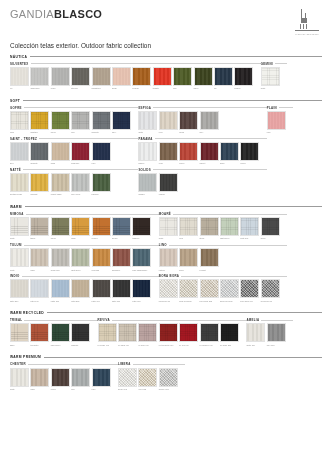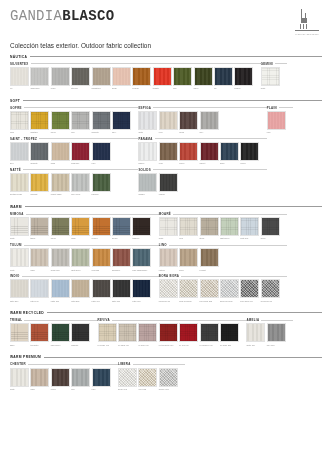--- a/index.html
+++ b/index.html
@@ -8,21 +8,21 @@
     width:332px; height:450px;
     background:#ffffff;
     font-family:"Liberation Sans", sans-serif;
     color:#3a3a3a;
     overflow:hidden;
   }
   .page { position:relative; width:332px; height:450px; padding:0 10px; }
 
   
   .topbar { display:flex; align-items:flex-start; justify-content:space-between; padding-top:9px; }
-  .brand { font-size:14px; letter-spacing:.3px; line-height:1; white-space:nowrap;font-family:Liberation Mono, monospace; }
+  .brand { font-size:11px; letter-spacing:.3px; line-height:1; white-space:nowrap; }
   .brand .b-light { color:#8d8d8d; font-weight:400; }
   .brand .b-bold { color:#2b2b2b; font-weight:700; }
   .corp-logo { width:30px; text-align:center; }
   .corp-mark { height:22px; position:relative; }
   .corp-mark i { position:absolute; background:#7c7c7c; display:block; }
   .corp-caption { font-size:1.7px; color:#9a9a9a; letter-spacing:.2px; margin-top:1.5px; white-space:nowrap; }
 
   .subtitle { font-size:6.4px; color:#2f2f2f; margin:7px 0 0 0; letter-spacing:.05px; }
 
   

